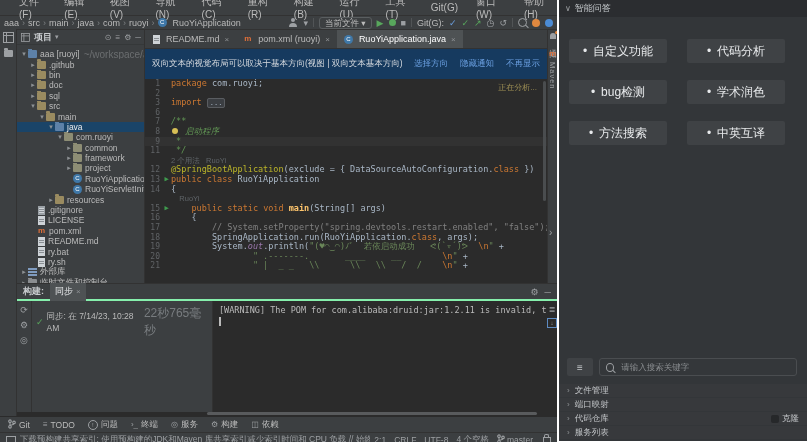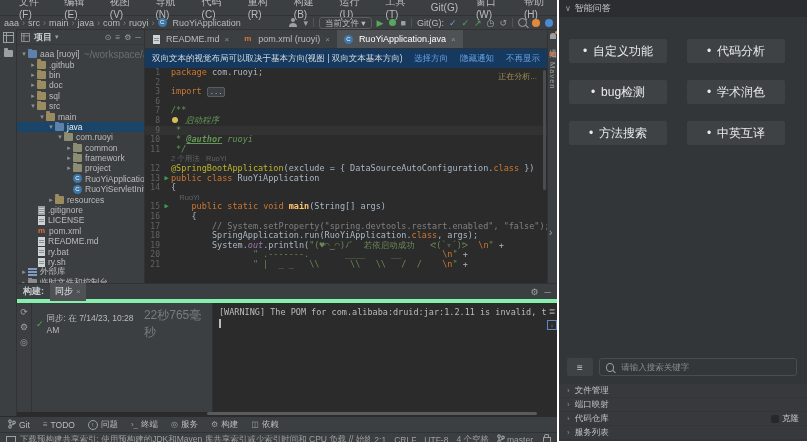--- a/index.html
+++ b/index.html
@@ -55,21 +55,21 @@
     background:repeating-linear-gradient(#ced3d7 0 1px,#8a8f94 1px 2px);}
   .ti-gitignore{background:#9aa0a5;}
   .ti-lib{background:repeating-linear-gradient(#7f9bbf 0 2px,#3c3f41 2px 3px);width:9px;height:9px;}
   .tree-hint{color:#6b6e70;margin-left:4px;font-size:10px;}
   
   .editor{flex:1;display:flex;flex-direction:column;overflow:hidden;background:#2b2b2b;position:relative;}
   .tabs{height:18px;background:#3c3f41;display:flex;align-items:stretch;border-bottom:1px solid #323232;}
   .tab{display:flex;align-items:center;gap:3px;padding:0 7px;color:#bbbbbb;font-size:9px;white-space:nowrap;}
   .tab.active{background:#4e5254;color:#ffffff;}
   .tab .x{color:#8e9194;font-size:8px;margin-left:2px;}
-  .banner{height:19px;background:#163a5f;display:flex;align-items:center;padding:0 7px;gap:12px;}
+  .banner{height:30px;background:#163a5f;display:flex;align-items:center;padding:0 7px;gap:12px;}
   .banner-text{color:#d5d9de;font-size:8.5px;flex:1;white-space:nowrap;overflow:hidden;}
   .banner-link{color:#6a9fe0;font-size:8.5px;white-space:nowrap;}
   .code{flex:1;position:relative;font-family:"DejaVu Sans Mono",monospace;font-size:8.5px;overflow:hidden;}
   .code-line{display:flex;height:9.6px;line-height:9.6px;align-items:center;}
   .code-line.hl{background:#323232;}
   .ln{width:15px;flex:none;text-align:right;color:#606366;font-size:8px;padding-right:2px;}
   .gmark{width:9px;flex:none;text-align:center;font-size:7px;line-height:9.6px;color:#3f9b4e;}
   .lc{white-space:pre;}
   .bulb{display:inline-block;width:6px;height:6px;background:#d6bf55;border-radius:50%;margin:0 2px 0 1px;vertical-align:middle;}
   .tk-k{color:#cc7832;} .tk-p{color:#a9b7c6;} .tk-c{color:#808080;}
@@ -82,21 +82,21 @@
   .vscroll{position:absolute;right:1px;top:2px;width:3px;height:120px;background:#4a4d4f;border-radius:2px;}
   
   .rstrip{width:9px;background:#3c3f41;border-left:1px solid #323232;position:relative;display:flex;flex-direction:column;align-items:center;padding-top:3px;gap:4px;}
   .bell{width:6px;height:6px;border-radius:50% 50% 0 0;background:#9da0a3;position:relative;}
   .bell::after{content:"";position:absolute;right:-2px;top:-2px;width:3px;height:3px;border-radius:50%;background:#e0883f;}
   .vtext{writing-mode:vertical-rl;color:#9da0a3;font-size:7.5px;letter-spacing:1px;}
   .mvn-m{color:#e0703a;font-weight:bold;font-size:8px;}
   .rs-chev{position:absolute;top:197px;left:1px;color:#9da0a3;font-size:10px;}
   
   .build{margin-left:17px;height:132px;background:#2b2b2b;border-top:1px solid #323232;display:flex;flex-direction:column;}
-  .build-head{height:15px;background:#3c3f41;display:flex;align-items:center;padding:0 6px;gap:6px;border-bottom:4px solid #86efac;}
+  .build-head{height:15px;background:#3c3f41;display:flex;align-items:center;padding:0 6px;gap:6px;border-bottom:2px solid #86efac;}
   .build-label{color:#c8cbce;font-size:9px;font-weight:bold;}
   .build-tab{background:#4e5254;color:#e8eaec;font-size:9px;padding:0 5px;height:18px;line-height:13px;display:flex;gap:3px;align-items:center;}
   .bh-icons{margin-left:auto;display:flex;gap:6px;color:#9da0a3;font-size:9px;}
   .build-body{flex:1;display:flex;overflow:hidden;}
   .b-icons{width:14px;background:#3c3f41;border-right:1px solid #323232;display:flex;flex-direction:column;align-items:center;gap:5px;padding-top:4px;color:#9da0a3;font-size:9px;}
   .b-left{width:172px;background:#3c3f41;border-right:1px solid #323232;padding:4px 4px 0 4px;}
   .b-status{display:flex;align-items:center;gap:3px;font-size:8.5px;color:#bbbbbb;}
   .b-check{color:#58a75c;font-size:9px;}
   .b-dur{margin-left:auto;color:#787c7f;font-size:12px;}
   .console{flex:1;background:#2b2b2b;padding:4px 2px 0 6px;font-family:"DejaVu Sans Mono",monospace;font-size:8.5px;color:#bbbbbb;position:relative;overflow:hidden;}
@@ -388,25 +388,20 @@
               <span class="ln">8</span>
               <span class="gmark"></span>
               <span class="lc"><span class="bulb"></span><span class="tk-d"> 启动程序</span></span>
             </div>
             <div class="code-line hl">
               <span class="ln">9</span>
               <span class="gmark"></span>
               <span class="lc"><span class="tk-d"> *</span></span>
             </div>
             <div class="code-line">
-              <span class="ln">10</span>
-              <span class="gmark"></span>
-              <span class="lc"><span class="tk-d"> * </span><span class="tk-dt">@author</span><span class="tk-di"> ruoyi</span></span>
-            </div>
-            <div class="code-line">
               <span class="ln">11</span>
               <span class="gmark"></span>
               <span class="lc"><span class="tk-d"> */</span></span>
             </div>
             <div class="code-line">
               <span class="ln"></span>
               <span class="gmark"></span>
               <span class="lc"><span class="tk-in">2 个用法   RuoYi</span></span>
             </div>
             <div class="code-line">

